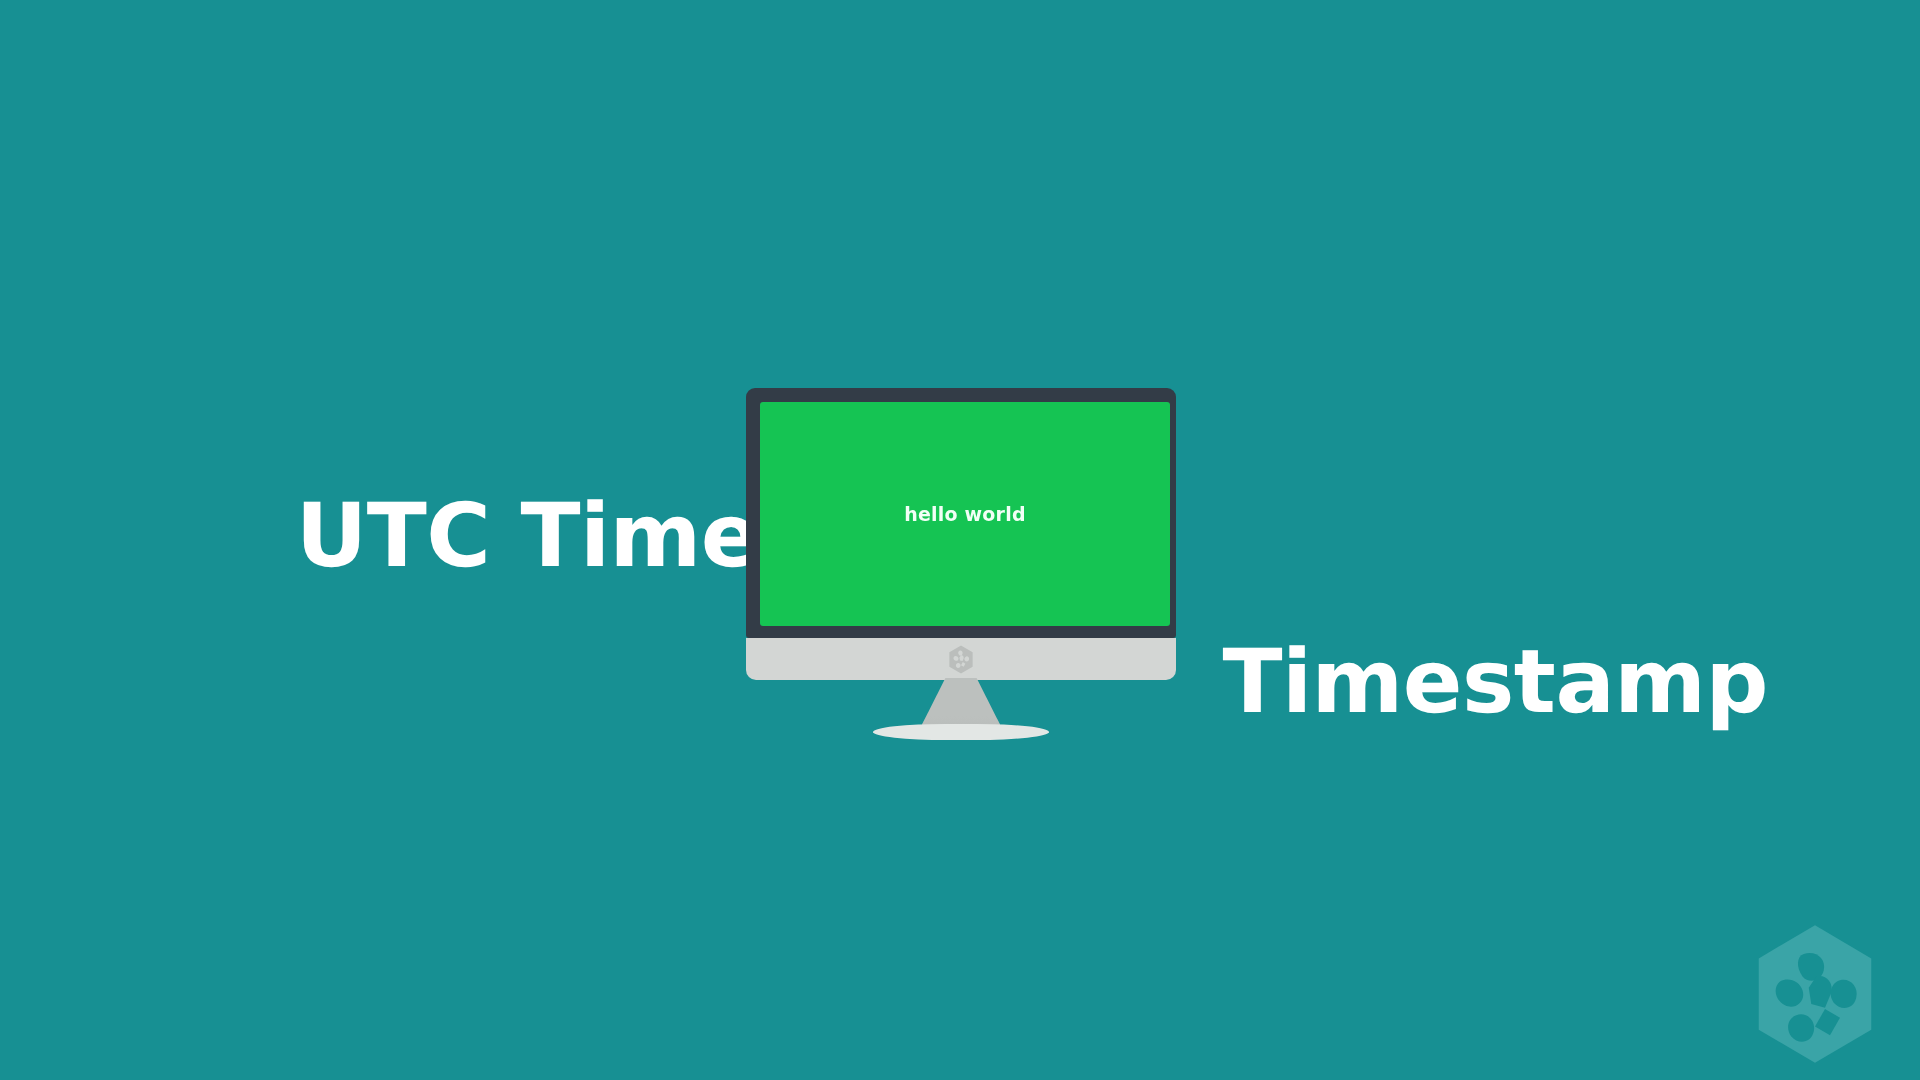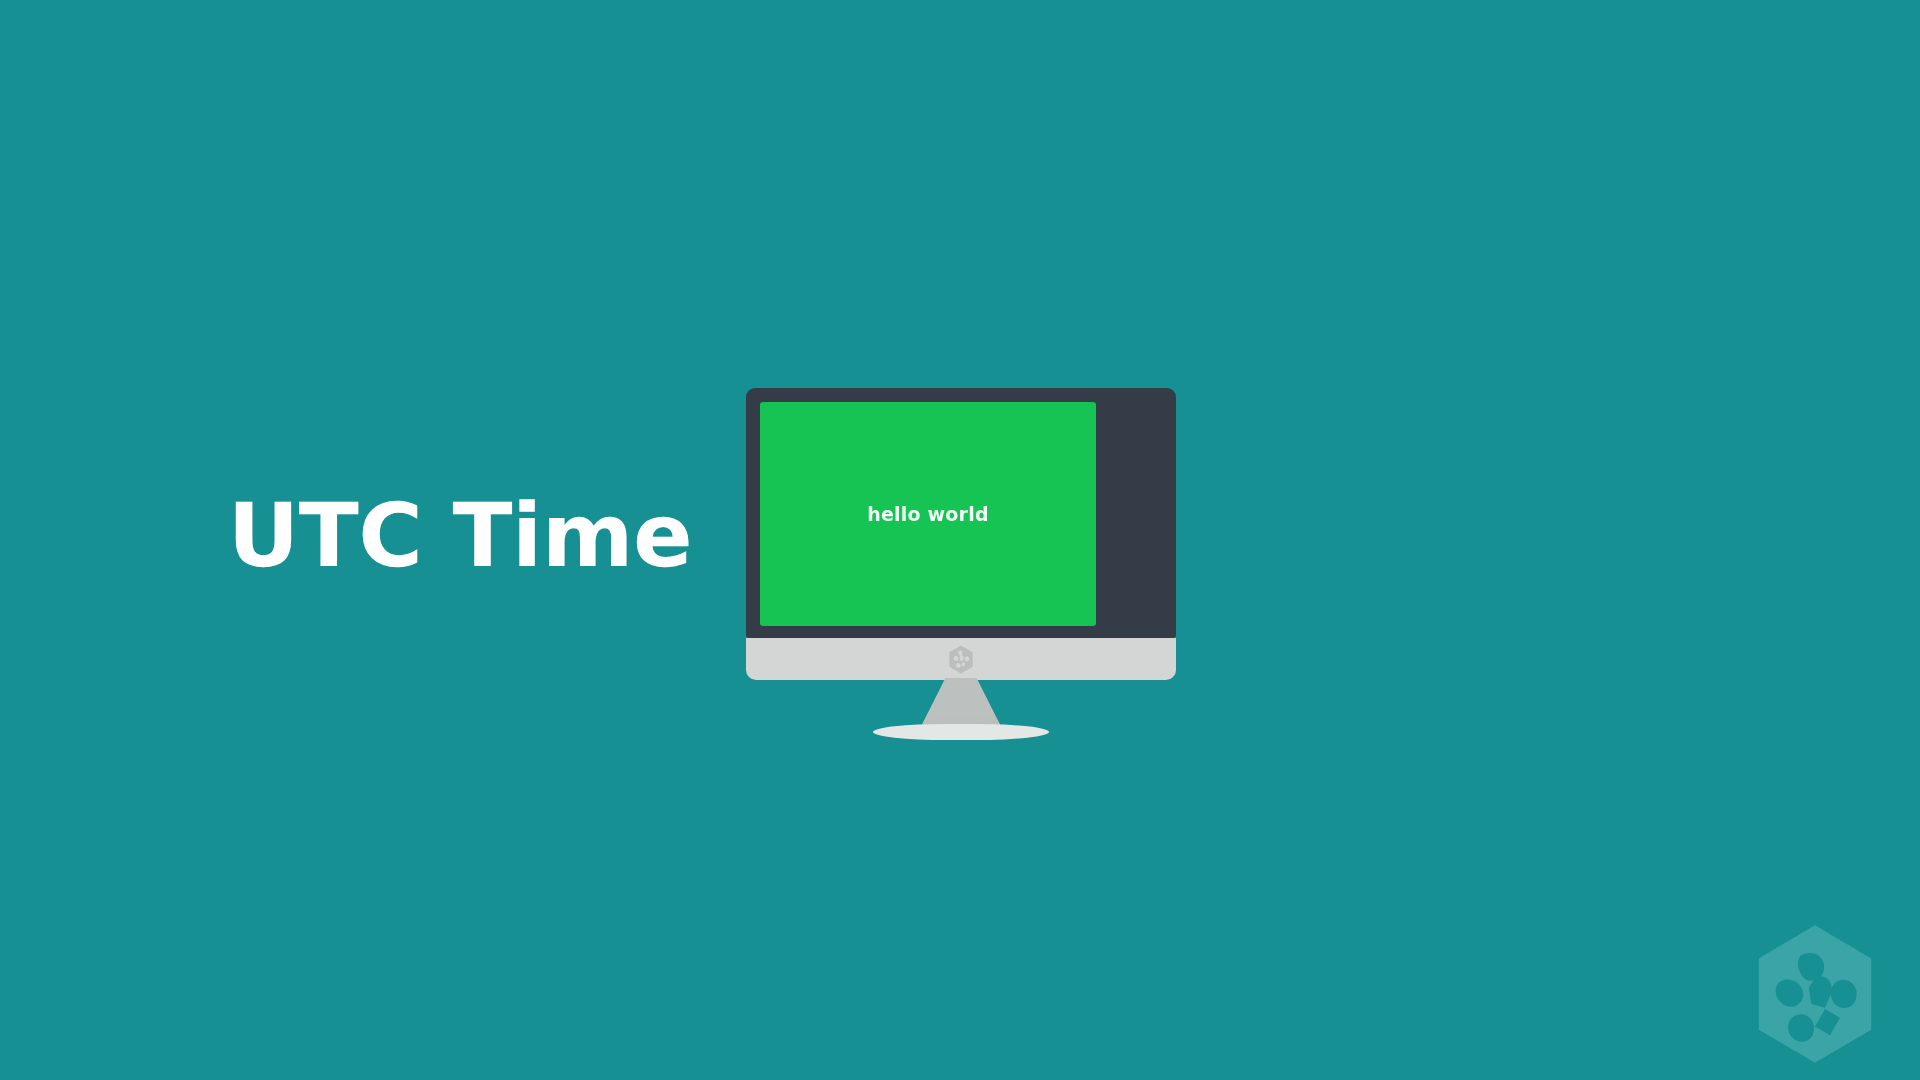--- a/index.html
+++ b/index.html
@@ -23,21 +23,21 @@
     width: 1920px;
     height: 1080px;
   }
 
   
   .headline {
     position: absolute;
     color: #ffffff;
     font-weight: 700;
     letter-spacing: -0.5px;
-    text-align: center;
+    text-align: right;
     white-space: pre;
     line-height: 1.08;
     text-rendering: geometricPrecision;
   }
 
   #label-left {
     left: 160px;
     top: 488px;
     width: 600px;
     font-size: 88px;
@@ -71,21 +71,21 @@
     background: #333c47;
     border-radius: 9px 9px 3px 3px;
     box-sizing: border-box;
     padding: 14px 14px 12px 14px;
   }
 
   .monitor-screen {
     position: absolute;
     left: 14px;
     top: 14px;
-    width: 336px;
+    width: 410px;
     height: 224px;
     background: #15c453;
     border-radius: 3px;
     display: flex;
     align-items: center;
     justify-content: center;
     overflow: hidden;
   }
 
   .screen-text {
@@ -194,20 +194,21 @@
         </g>
       </svg>
     </div>
 
     <div class="stand-neck"></div>
     <div class="stand-base-shade"></div>
     <div class="stand-base"></div>
   </div>
 
   <div class="headline" id="label-right">
+    <span class="line">Timestamp</span>
   </div>
 
   <svg class="watermark" viewBox="0 0 100 112" aria-hidden="true">
     <path d="M50 1 L95 27.5 L95 84.5 L50 111 L5 84.5 L5 27.5 Z" fill="#3aa4a7"></path>
     <g fill="#179093">
       <path d="M41 24 C51 21 59 28 57 37 C55 46 45 48 40 42 C35 35 35 26 41 24 Z"></path>
       <path d="M51 42 C58 40 65 46 63 55 L58 67 L47 64 L45 51 Z"></path>
       <path d="M22 46 C29 42 38 46 40 53 C43 62 34 69 26 65 C18 61 16 51 22 46 Z"></path>
       <path d="M70 45 C78 43 85 50 83 59 C81 68 71 70 65 63 C60 56 63 47 70 45 Z"></path>
       <path d="M35 73 C43 70 51 77 49 86 C47 95 37 97 31 90 C26 83 29 75 35 73 Z"></path>

